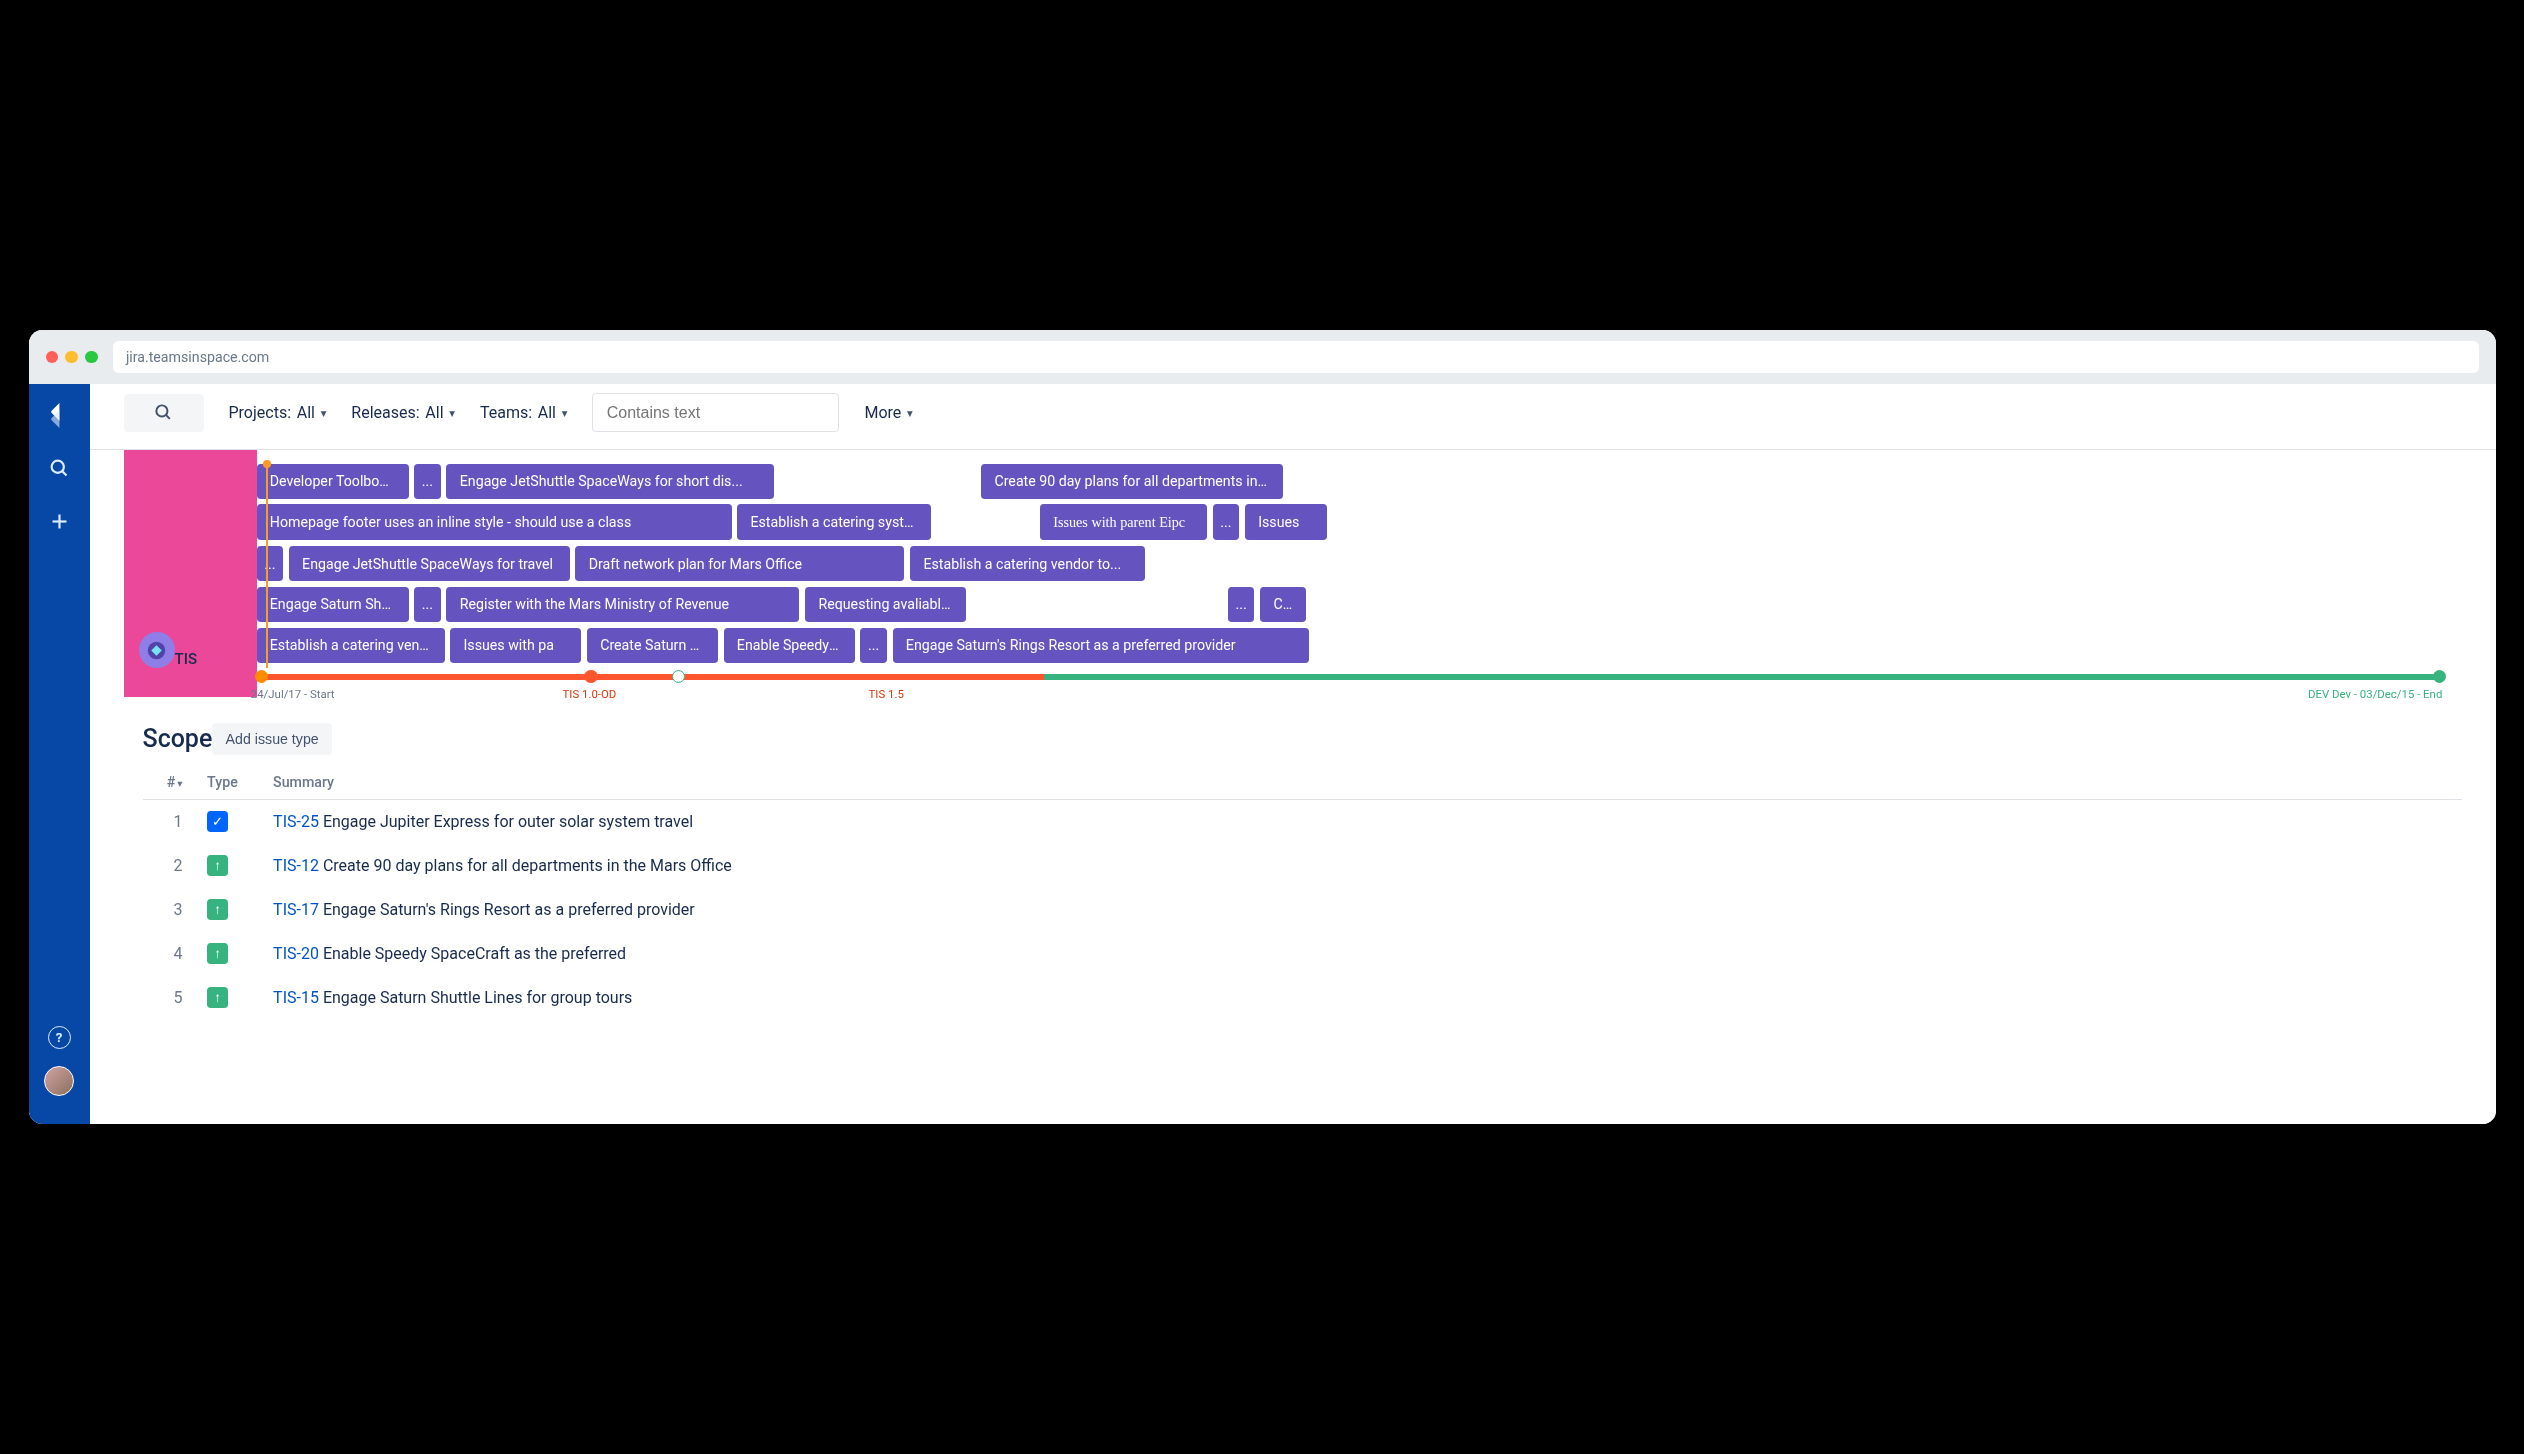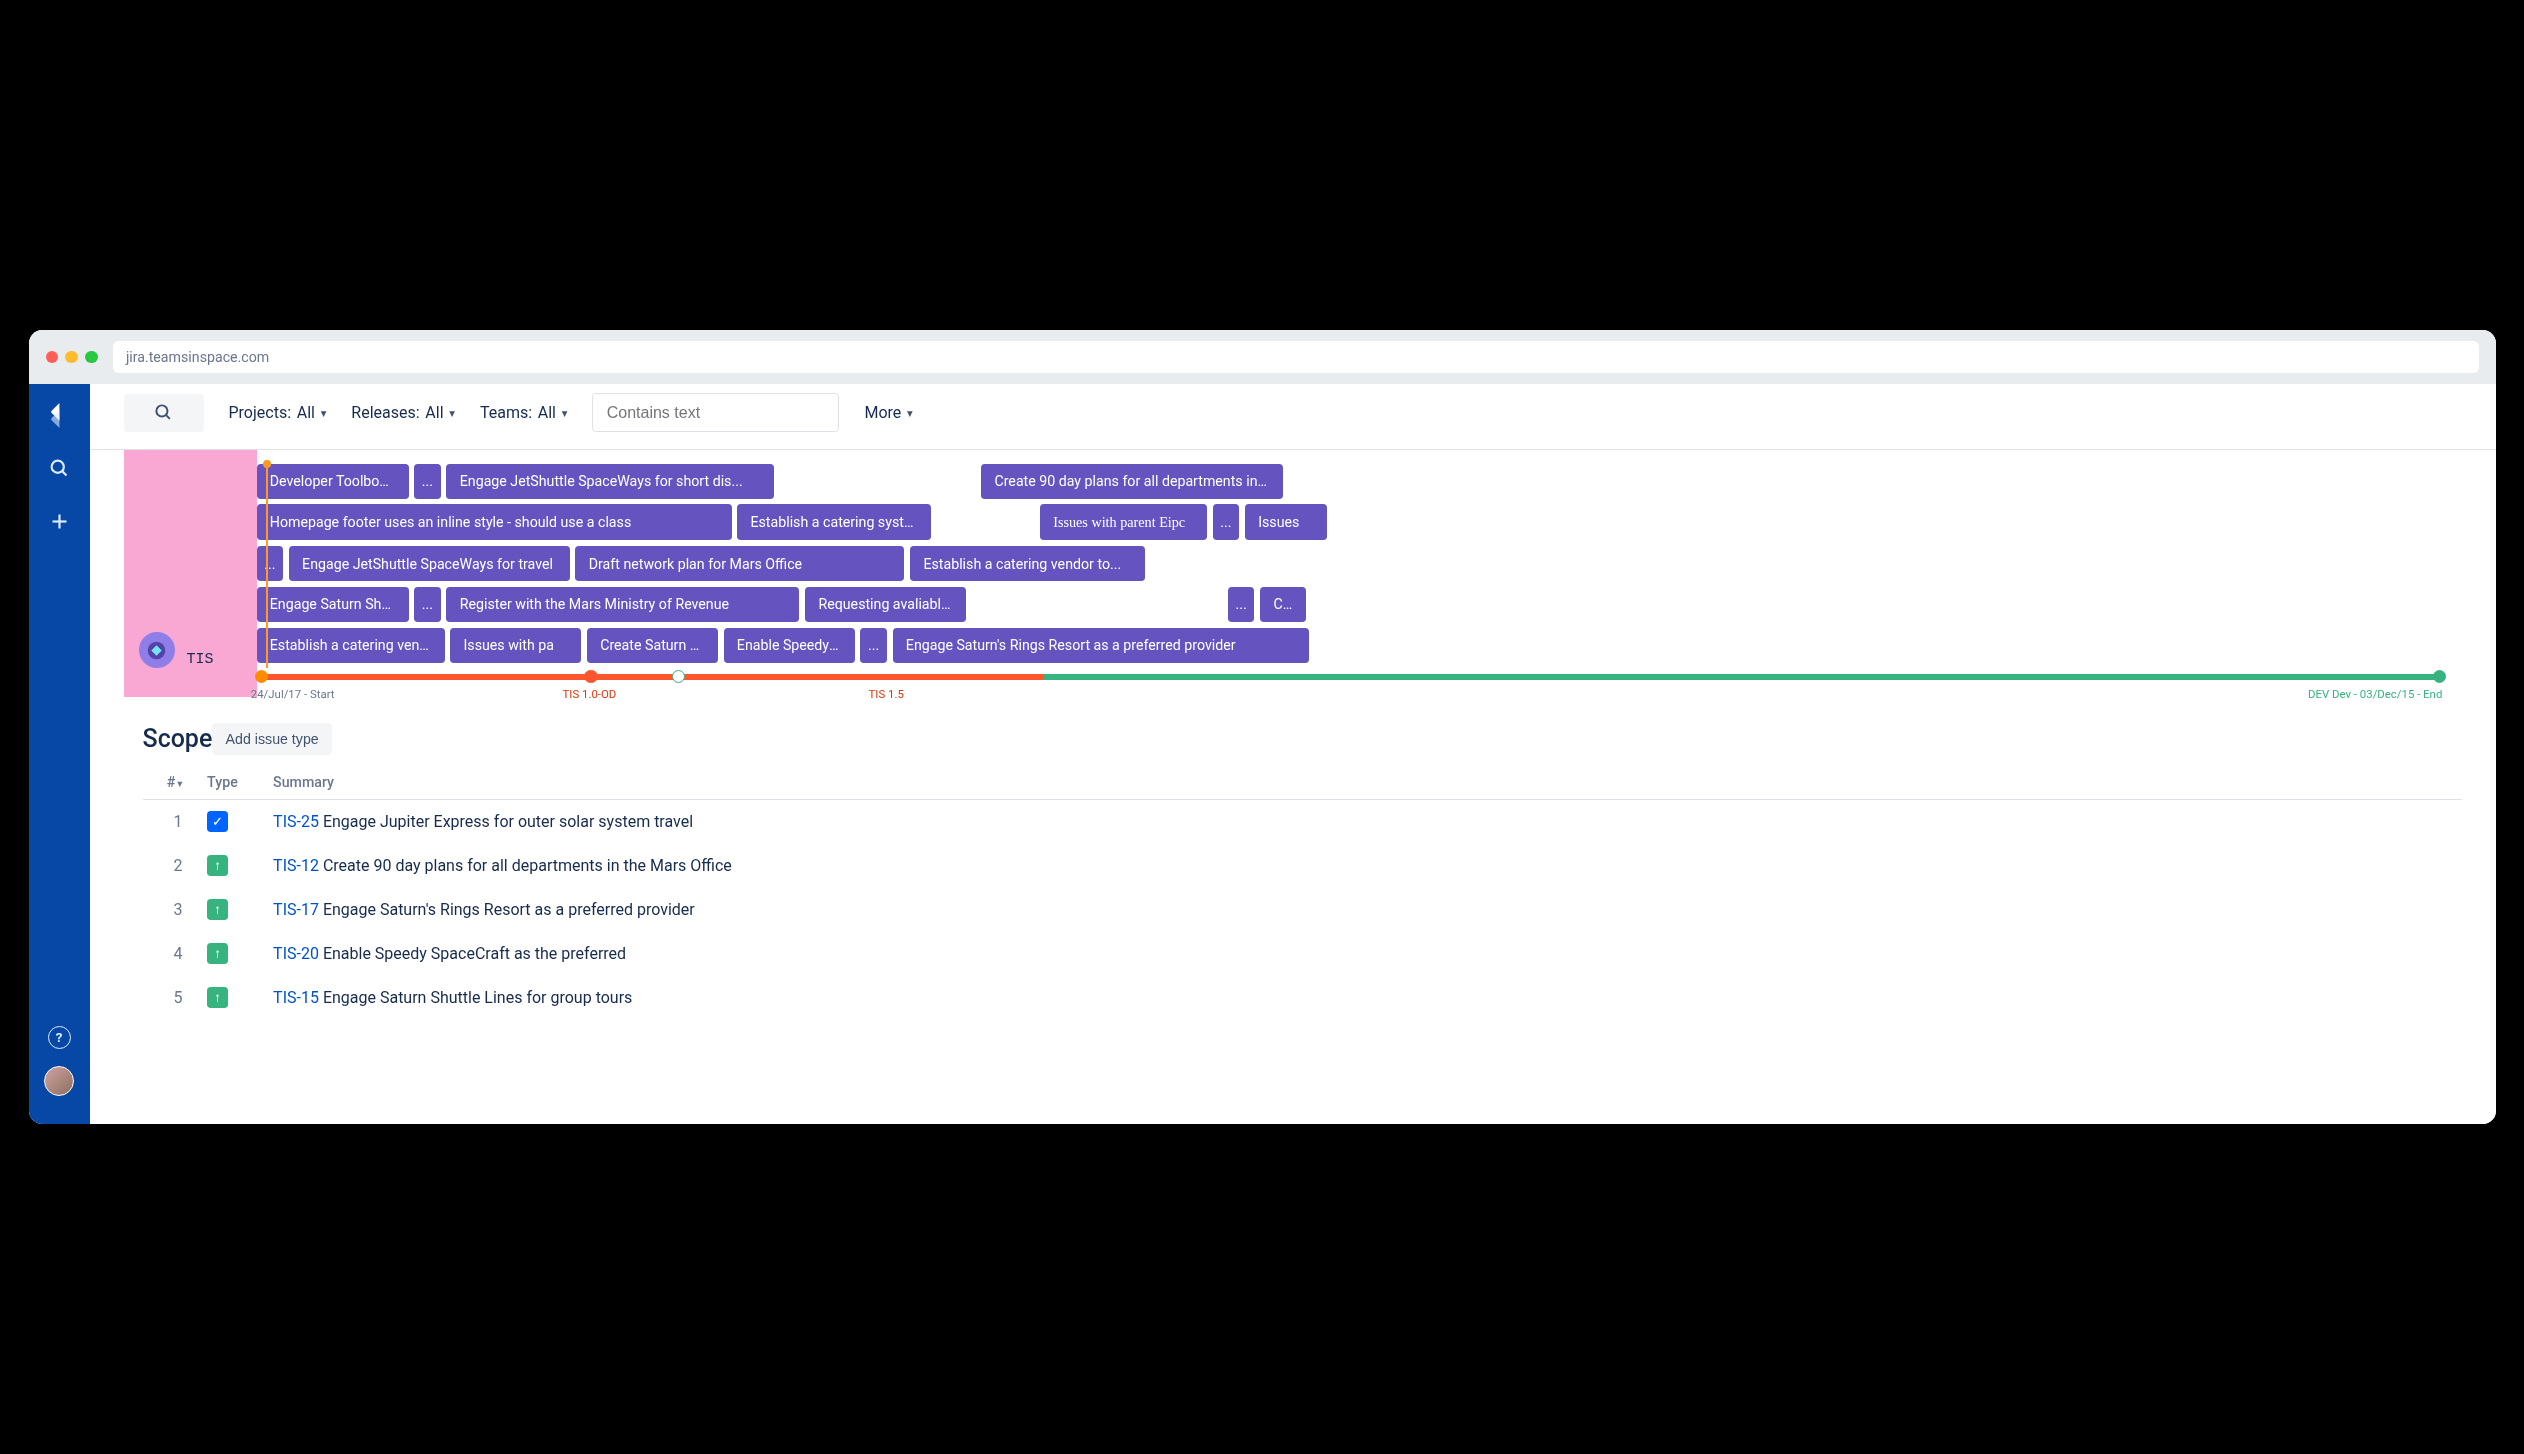--- a/index.html
+++ b/index.html
@@ -73,21 +73,21 @@
     display:flex;align-items:center;justify-content:center;color:#42526e;cursor:pointer;
   }
   .filter { color:#172b4d; font-size:16px; display:flex; align-items:center; gap:5.7px; cursor:pointer;}
   .chev { font-size:11.4px; color:#42526e;}
   .text-filter {
     border:1.9px solid #dfe1e6; border-radius:3.8px; padding:9.5px 13.3px; font-size:16px; color:#42526e;
     width: 247px; background:#fff;
   }
   .roadmap-wrap { padding: 0 0 0 34px; position: relative; }
   .swimlane { display:flex; }
-  .lane-label { width: 133px; background:#f9a8d4; display:flex; align-items:flex-end; padding:0 0 28.5px 15px; gap:12px;font-family:Liberation Mono, monospace;}
+  .lane-label { width: 133px; background:#ec4899; display:flex; align-items:flex-end; padding:0 0 28.5px 15px; gap:0;}
   .team-avatar { width:36px;height:36px;border-radius:50%;background:#8f7ee7;display:flex;align-items:center;justify-content:center;}
   .team-name { color:#172b4d; font-weight:500; font-size:15px;}
   .lane-content { flex:1; padding: 13.3px 26.6px 0 0; position:relative;}
   .row { display:flex; gap:5.7px; margin-bottom:5.7px; }
   .bar {
     background:#6554c0; color:#fff; padding: 9.5px 13.3px; border-radius:3.8px;
     font-size:14.2px; white-space:nowrap; overflow:hidden; text-overflow:ellipsis;
     cursor:pointer; flex-shrink:0;
   }
   .bar.small { width:26.6px; padding:9.5px 0; text-align:center;}

